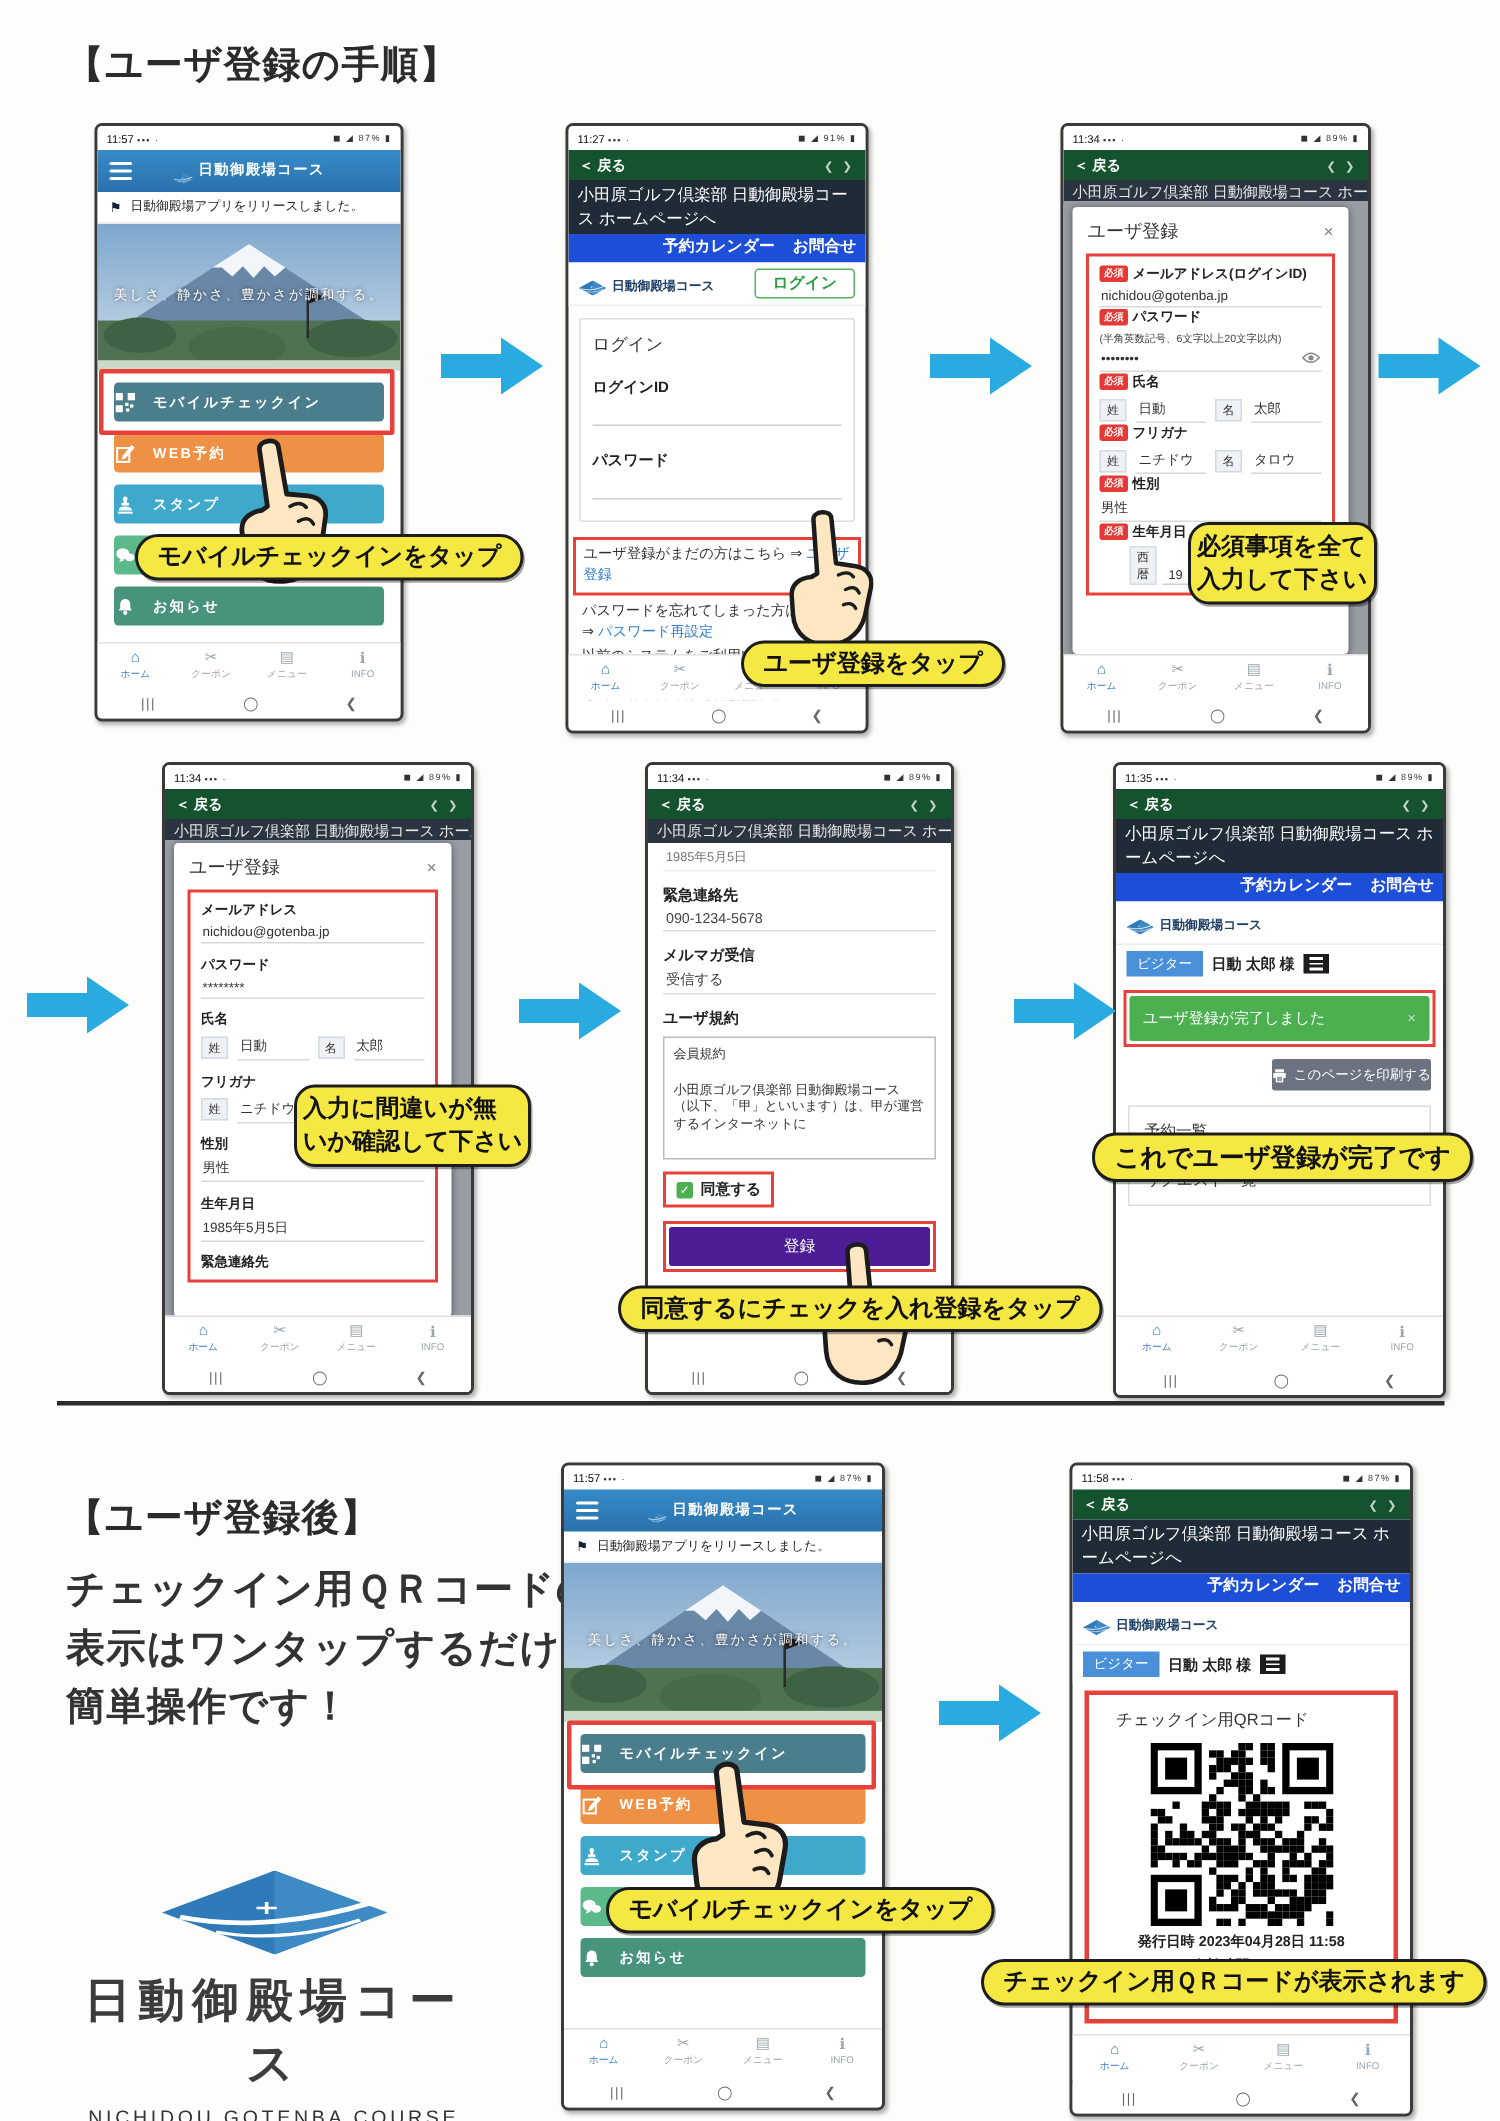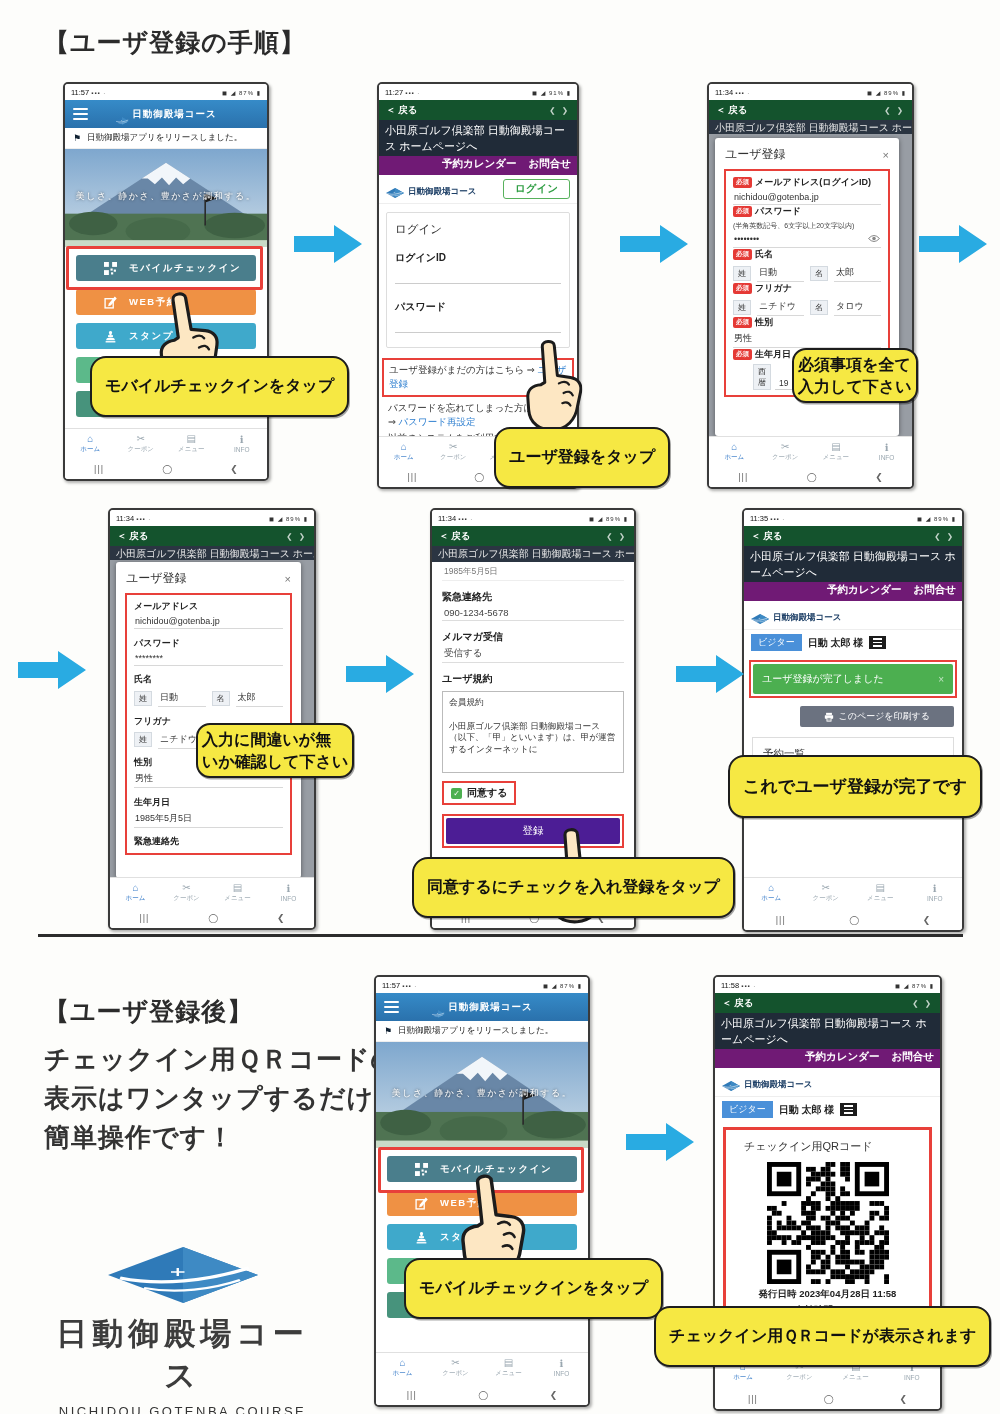--- a/index.html
+++ b/index.html
@@ -23,40 +23,40 @@
   .app-logo .dmini{display:inline-block;width:14px;height:8px;margin-right:3px;vertical-align:middle;}
   .notice{height:20px;display:flex;align-items:center;gap:6px;padding:0 8px;font-size:8.5px;color:#222;
           border-bottom:1px solid #eee;background:#fff;}
   .flagico{font-size:9px;color:#123;}
   .hero{position:relative;overflow:hidden;}
   .hero .hero-svg{position:absolute;inset:0;}
   .hero .hero-svg svg{width:100%;height:100%;display:block;}
   .slogan{position:absolute;left:0;right:0;top:42%;text-align:center;color:#fff;font-size:9px;
           letter-spacing:1.5px;text-shadow:0 0 3px rgba(0,0,0,.65);z-index:2;}
   .hbtns{padding:8px 11px 0;}
-  .hbtn{height:26px;border-radius:3px;display:flex;align-items:center;gap:12px;padding-left:27px;
+  .hbtn{height:26px;border-radius:3px;display:flex;align-items:center;gap:12px;padding-left:0;
         color:#fff;font-weight:bold;font-size:9.5px;margin-bottom:8px;letter-spacing:1.5px;}
   .hicon{display:inline-flex;width:14px;justify-content:center;}
   .c1{background:#4a7e8c}.c2{background:#ef9144}.c3{background:#3fa9cb}.c4{background:#5cb98a}.c5{background:#47937c}
 
   .bottomnav{position:absolute;left:0;right:0;height:30px;border-top:1px solid #e0e0e0;display:flex;background:#fff;}
   .bn-item{flex:1;display:flex;flex-direction:column;align-items:center;justify-content:center;
            font-size:6.5px;color:#9aa7b0;gap:1px;cursor:pointer;}
   .bn-item.active{color:#3a7dc9;}
   .bn-icon{font-size:10px;line-height:1;}
   .androidnav{position:absolute;left:0;right:0;bottom:0;height:20px;display:flex;justify-content:space-around;
               align-items:center;color:#666;font-size:9px;background:#fff;}
   .androidnav span{cursor:pointer;}
 
   
   .webbar{height:20px;background:#14532d;color:#fff;display:flex;align-items:center;justify-content:space-between;
           padding:0 7px;font-size:9.5px;font-weight:bold;}
   .pager{font-size:7.5px;opacity:.75;letter-spacing:2px;font-weight:normal;}
   .sitetitle{background:#202b38;color:#fff;font-size:11px;line-height:1.45;padding:3px 6px 1px;min-height:32px;}
-  .reservebar{background:#701a75;color:#fff;font-size:10.5px;font-weight:bold;display:flex;
+  .reservebar{background:#1d4ed8;color:#fff;font-size:10.5px;font-weight:bold;display:flex;
               justify-content:flex-end;gap:12px;padding:1px 6px 4px;}
   .darkstrip{height:14px;background:#202b38;color:#e8e8e8;font-size:10px;white-space:nowrap;overflow:hidden;
              padding:1px 6px;opacity:.95;}
   .logorow{background:#fff;display:flex;align-items:center;justify-content:space-between;padding:3px 7px;
            border-bottom:1px solid #eee;min-height:22px;}
   .minilogo{display:flex;align-items:center;gap:4px;}
   .mlogo-d{width:18px;height:10px;}
   .mlogo-t{font-size:8.5px;font-weight:bold;color:#1d3f66;line-height:1.1;}
   .addr{height:2.5px;width:86px;margin-top:1.5px;
         background:repeating-linear-gradient(90deg,#b9b9b9 0 2px,transparent 2px 4px);}
@@ -106,36 +106,36 @@
   .vbadge{background:#4a90d9;color:#fff;font-size:9px;padding:2px 7px;}
   .vname{font-size:10px;font-weight:bold;color:#222;}
   .vmenu{background:#1c1c1c;width:17px;height:13px;display:flex;flex-direction:column;gap:2px;
          align-items:center;justify-content:center;cursor:pointer;}
   .vmenu i{display:block;width:9px;height:1.5px;background:#fff;}
   .bannerwrap{border:2.5px solid #e8403a;margin:5px 5px 0;padding:2px;}
   .banner{background:#4caf50;color:#fff;font-size:10px;padding:8px 9px;border-radius:2px;display:flex;
           justify-content:space-between;align-items:center;}
   .bannerx{opacity:.65;font-size:10px;cursor:pointer;}
   .printrow{text-align:right;margin:8px 8px 0;}
-  .printbtn{background:#6b7280;color:#fff;font-size:9px;padding:4px 24px;border-radius:2px;
+  .printbtn{background:#6b7280;color:#fff;font-size:9px;padding:4px 0;border-radius:2px;
             display:inline-flex;gap:5px;align-items:center;cursor:pointer;}
   .listbox{border:1px solid #ddd;margin:10px 8px 0;}
   .listrow{font-size:10.5px;color:#333;padding:9px 10px;border-bottom:1px solid #eee;cursor:pointer;}
   .listrow:last-child{border-bottom:none;}
 
   .qrwrap{border:3px solid #e8403a;margin:5px 8px 0;padding:9px 6px 6px;text-align:center;}
   .qrtitle{font-size:11px;color:#333;text-align:left;padding-left:12px;}
   .qrimg{width:122px;height:122px;margin:8px auto 4px;}
   .qrimg svg{width:100%;height:100%;display:block;}
   .qrmeta{font-size:9.5px;font-weight:bold;color:#222;margin-top:3px;}
   .qrdiv{border-top:1px solid #bbb;margin:10px 8px 12px;}
 
   
   .redover{position:absolute;border:3px solid #e8403a;border-radius:2px;pointer-events:none;z-index:6;}
-  .callout{position:absolute;background:#f6e843;border:2px solid #1d1d1d;border-radius:16px;padding:18px 13px;
+  .callout{position:absolute;background:#f6e843;border:2px solid #1d1d1d;border-radius:16px;padding:3px 13px;
            font-size:16px;font-weight:bold;color:#111;white-space:nowrap;z-index:30;
            box-shadow:1px 1.5px 0 rgba(0,0,0,.35);}
   .callout.two{white-space:normal;line-height:1.35;border-radius:14px;padding:4px 4px;}
   .arrow{position:absolute;z-index:2;}
   .arrow svg{display:block;}
   .hand{position:absolute;z-index:25;}
   .hand svg{display:block;width:100%;height:100%;}
   .divider{position:absolute;background:#2c2c2c;}
   .biglogo{position:absolute;text-align:center;}
   .biglogo .d{margin:0 auto;width:150px;height:56px;}

